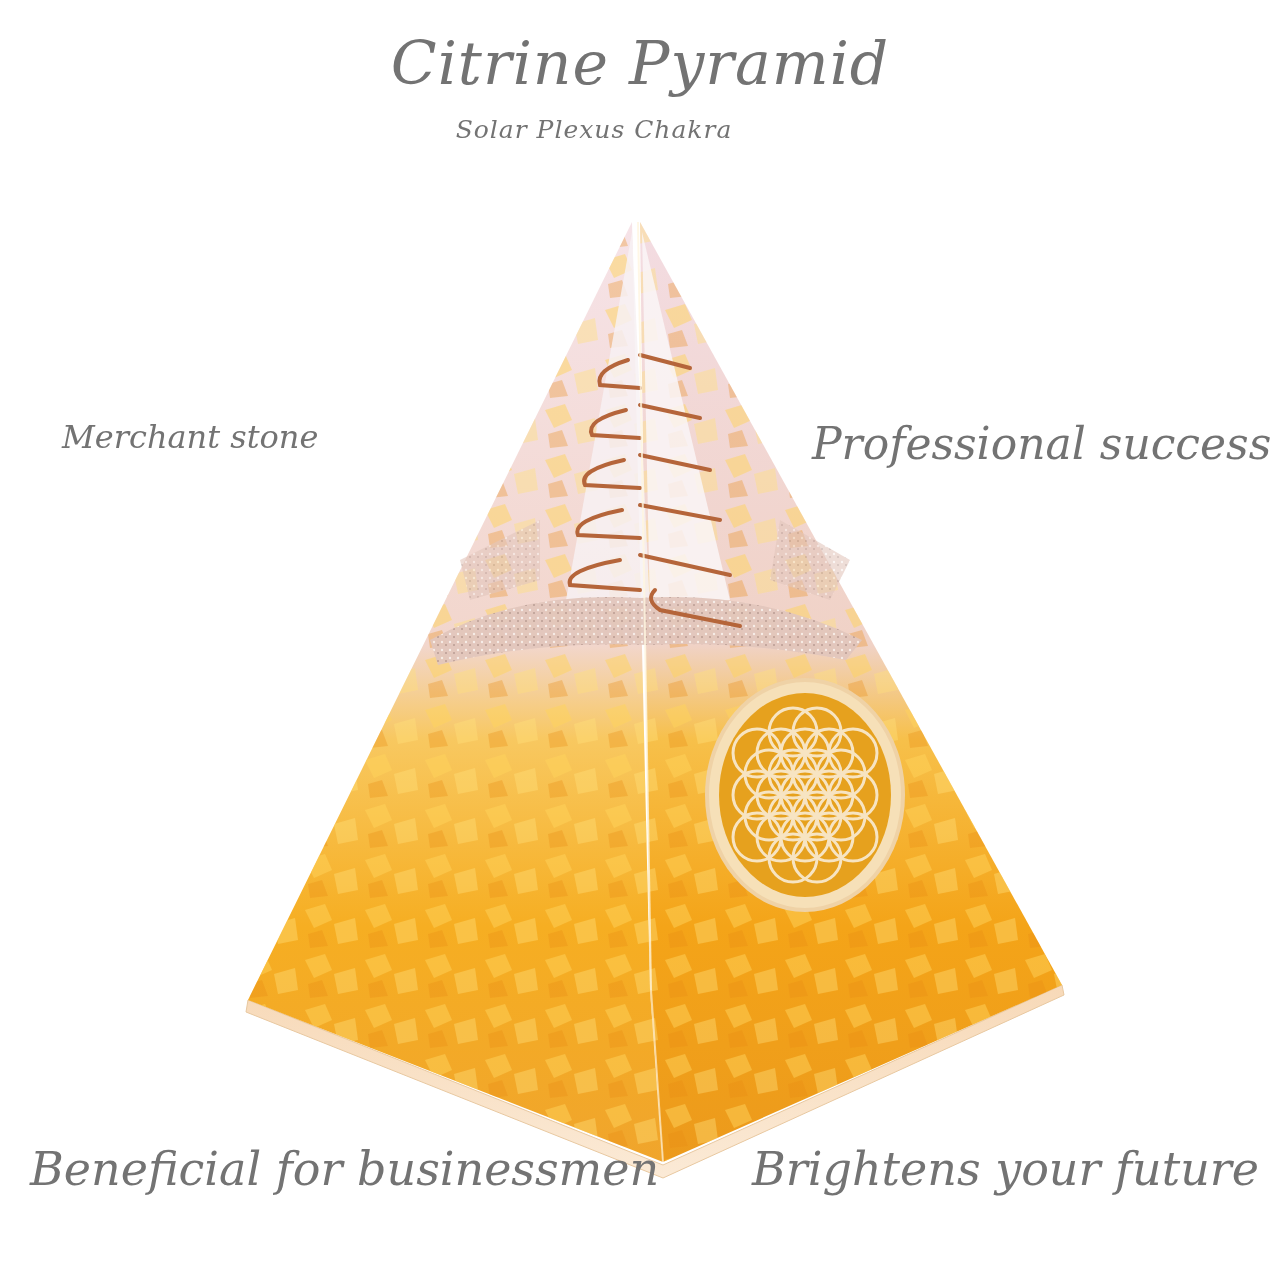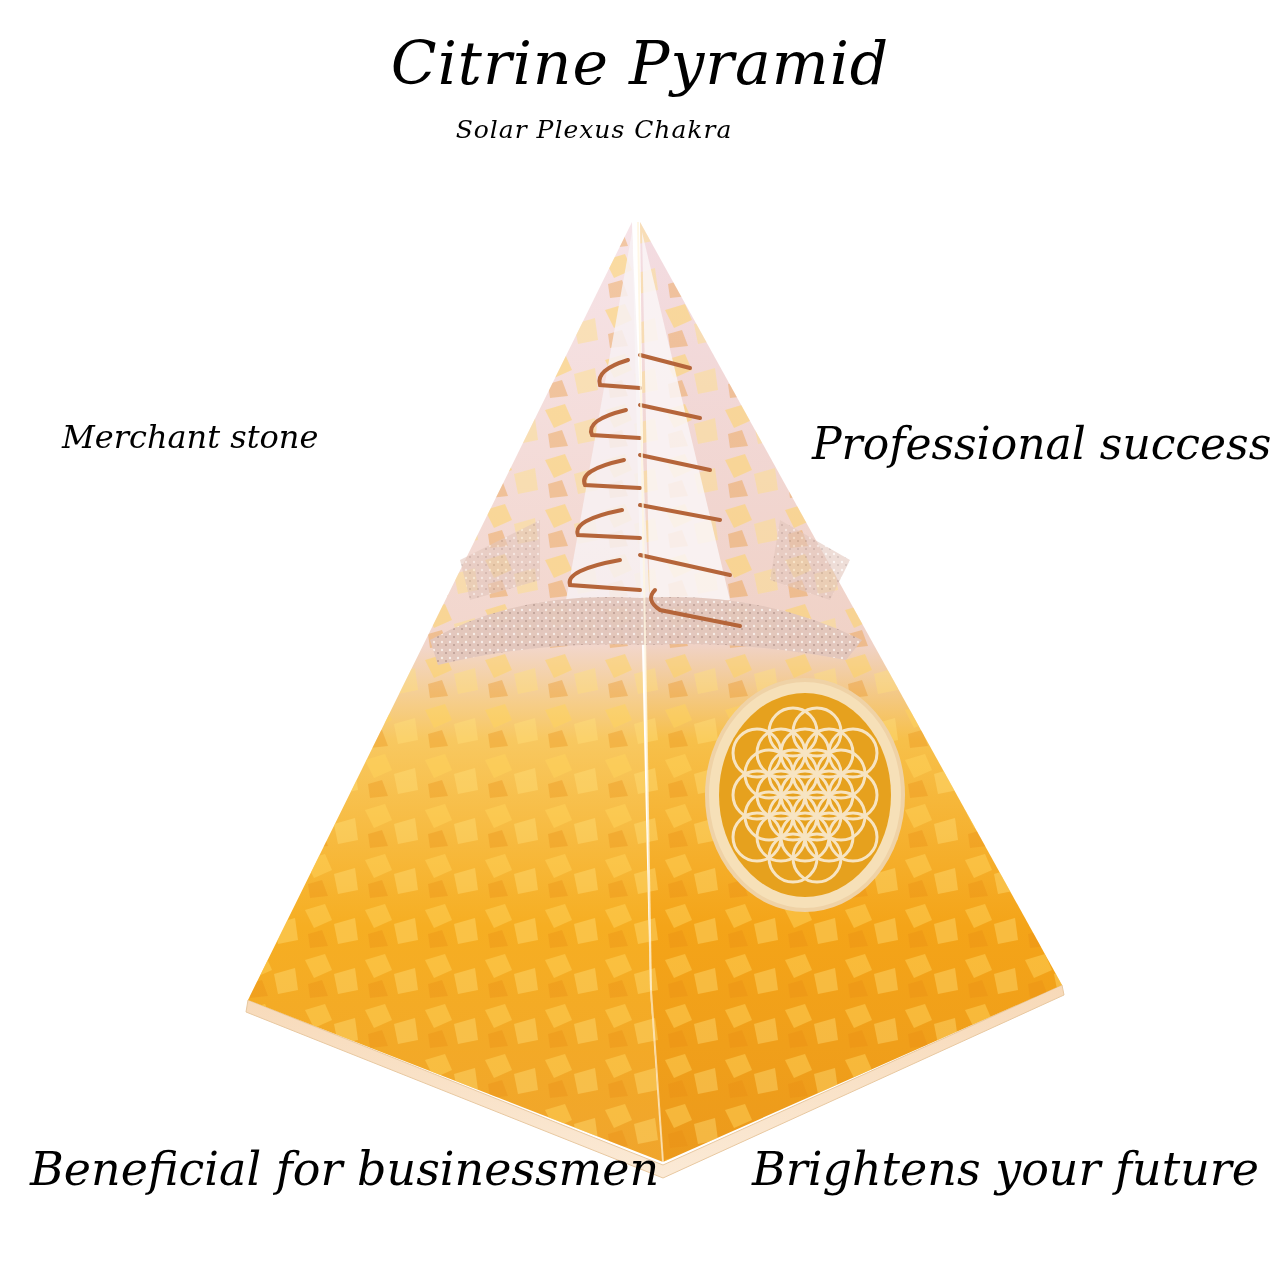--- a/index.html
+++ b/index.html
@@ -1,18 +1,18 @@
 <!DOCTYPE html>
 <html><head>
 <meta charset="utf-8">
 <style>
   html, body { margin: 0; padding: 0; background: #ffffff; }
   body { width: 1280px; height: 1280px; position: relative; overflow: hidden;
          font-family: "DejaVu Serif", "Liberation Serif", serif; }
-  .txt { position: absolute; color: #000000; font-style: italic; white-space: nowrap;
+  .txt { position: absolute; color: #737373; font-style: italic; white-space: nowrap;
          font-family: "DejaVu Serif", "Liberation Serif", serif; }
   #title { left: 0; width: 1280px; text-align: center; top: 28px; font-size: 60px; letter-spacing: 1px; }
   #subtitle { left: 0; width: 1188px; text-align: center; top: 115px; font-size: 25px; letter-spacing: 1px; }
   #f1 { left: 62px; top: 418px; font-size: 32px; }
   #f2 { left: 812px; top: 418px; font-size: 44px; }
   #f3 { left: 30px; top: 1142px; font-size: 46px; }
   #f4 { left: 752px; top: 1142px; font-size: 46px; }
   svg#pyr { position: absolute; left: 0; top: 0; }
 </style>
 </head>

